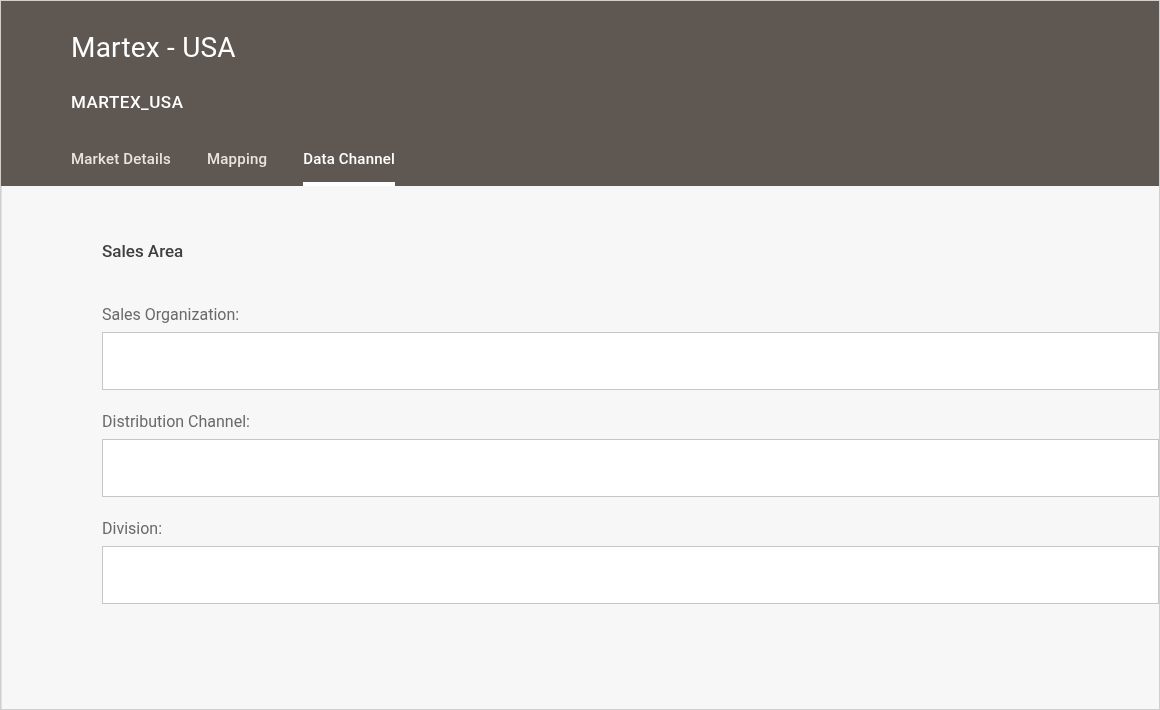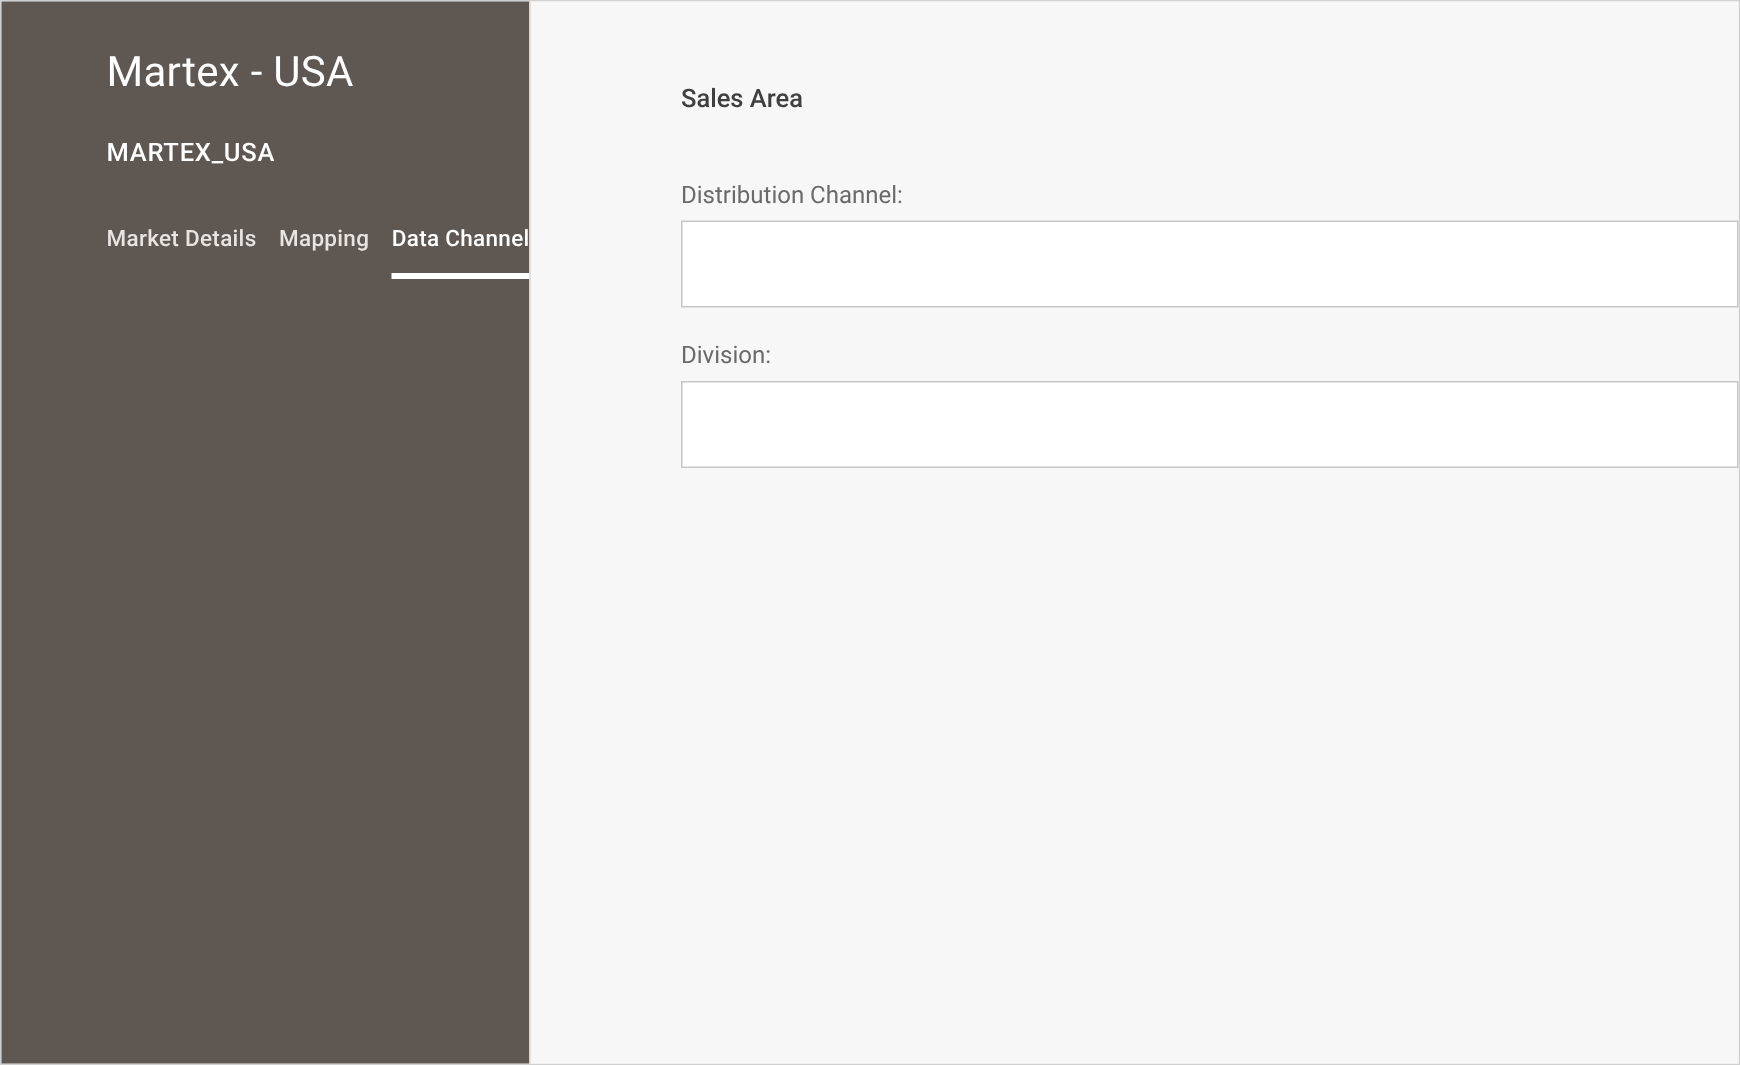--- a/index.html
+++ b/index.html
@@ -13,21 +13,21 @@
       width: 1160px;
       height: 710px;
       overflow: hidden;
     }
     .page-container {
       border: 1px solid #d0d0d0;
       margin: 0;
       background: #fff;
       height: 100%;
       display: flex;
-      flex-direction: row;
+      flex-direction: column;
       justify-content: center;
     }
     .header-dark {
       background: #5f5751;
       color: #ffffff;
       padding: 30px 0 0 70px;
       position: relative;
     }
     .header-title {
       font-size: 28px;
@@ -36,21 +36,21 @@
       letter-spacing: 0.2px;
     }
     .header-subtitle {
       font-size: 17px;
       font-weight: 500;
       letter-spacing: 0.5px;
       margin-bottom: 38px;
     }
     .tabs {
       display: flex;
-      gap: 15px;
+      gap: 36px;
     }
     .tab {
       font-size: 15px;
       font-weight: 500;
       color: #e8e4e1;
       padding-bottom: 14px;
       cursor: pointer;
       border-bottom: 4px solid transparent;
       letter-spacing: 0.2px;
     }
@@ -103,20 +103,24 @@
     <div class="tabs">
       <div class="tab">Market Details</div>
       <div class="tab">Mapping</div>
       <div class="tab active">Data Channel</div>
     </div>
   </div>
 
   <div class="content-area">
     <div class="section-title">Sales Area</div>
 
+    <div class="form-group">
+      <label class="form-label">Sales Organization:</label>
+      <input type="text" class="form-input" value="" style="">
+    </div>
 
     <div class="form-group">
       <label class="form-label">Distribution Channel:</label>
       <input type="text" class="form-input" value="" style="">
     </div>
 
     <div class="form-group">
       <label class="form-label">Division:</label>
       <input type="text" class="form-input" value="" style="">
     </div>

